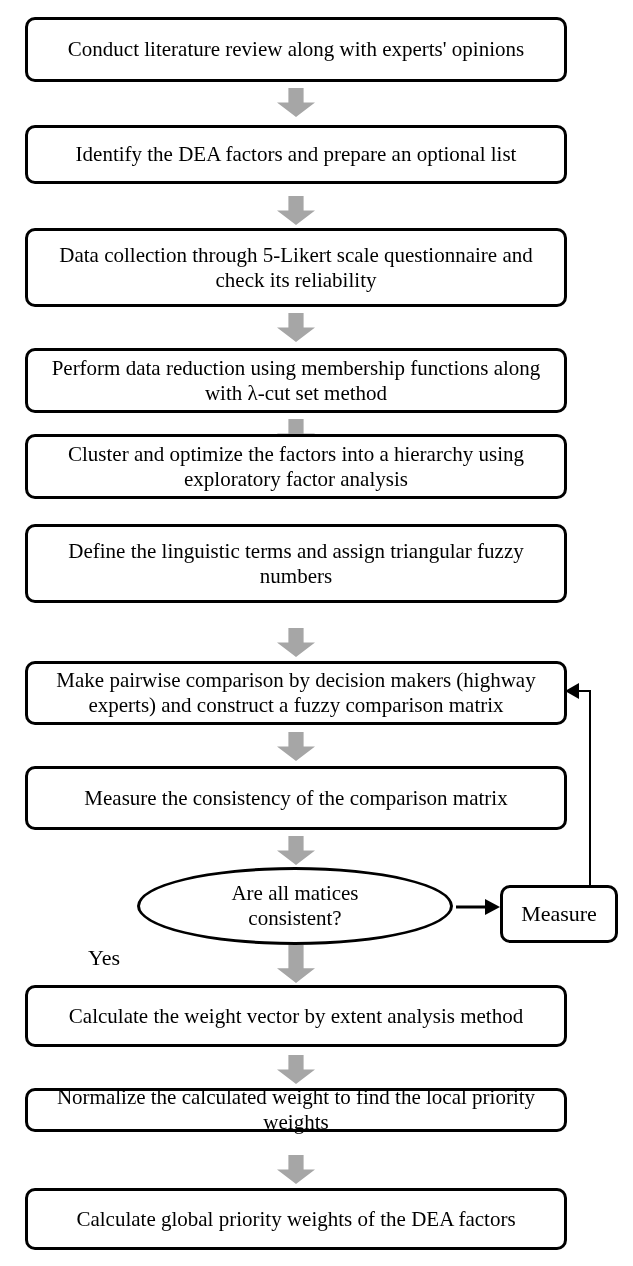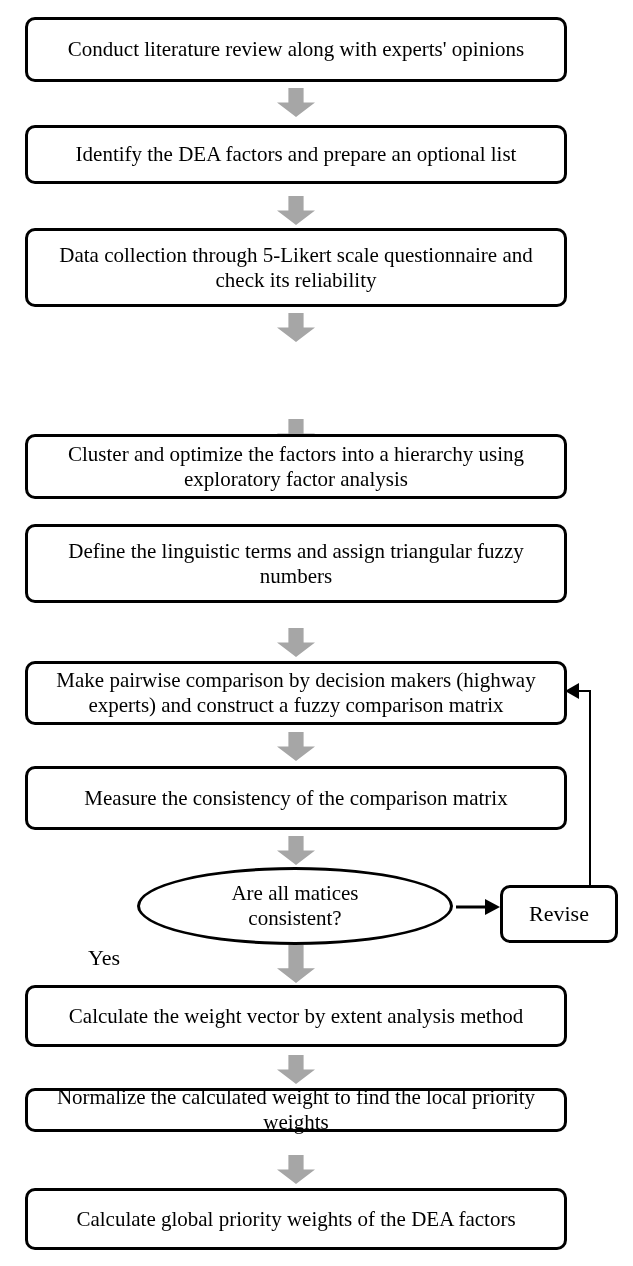--- a/index.html
+++ b/index.html
@@ -57,20 +57,24 @@
 
   <div class="arrow" style="top:196px"></div>
 
   <div class="box" style="top:228px;height:79px">
     <span>Data collection through 5-Likert scale questionnaire and</span>
     <span>check its reliability</span>
   </div>
 
   <div class="arrow" style="top:313px"></div>
 
+  <div class="box" style="top:348px;height:65px">
+    <span>Perform data reduction using membership functions along</span>
+    <span>with λ-cut set method</span>
+  </div>
 
   <div class="arrow" style="top:419px"></div>
 
   <div class="box" style="top:434px;height:65px">
     <span>Cluster and optimize the factors into a hierarchy using</span>
     <span>exploratory factor analysis</span>
   </div>
 
   <div class="arrow" style="top:524px"></div>
 
@@ -93,21 +97,21 @@
   </div>
 
   <div class="arrow" style="top:836px"></div>
 
   <div class="ellipse">
     <span>Are all matices</span>
     <span>consistent?</span>
   </div>
 
   <div class="revise">
-    <span>Revise</span>
+    <span>Measure</span>
   </div>
 
   <div class="branch-label yes">Yes</div>
   <div class="branch-label no">No</div>
 
   <div class="arrow-tall" style="top:945px"></div>
 
   <div class="box" style="top:985px;height:62px">
     <span>Calculate the weight vector by extent analysis method</span>
   </div>

